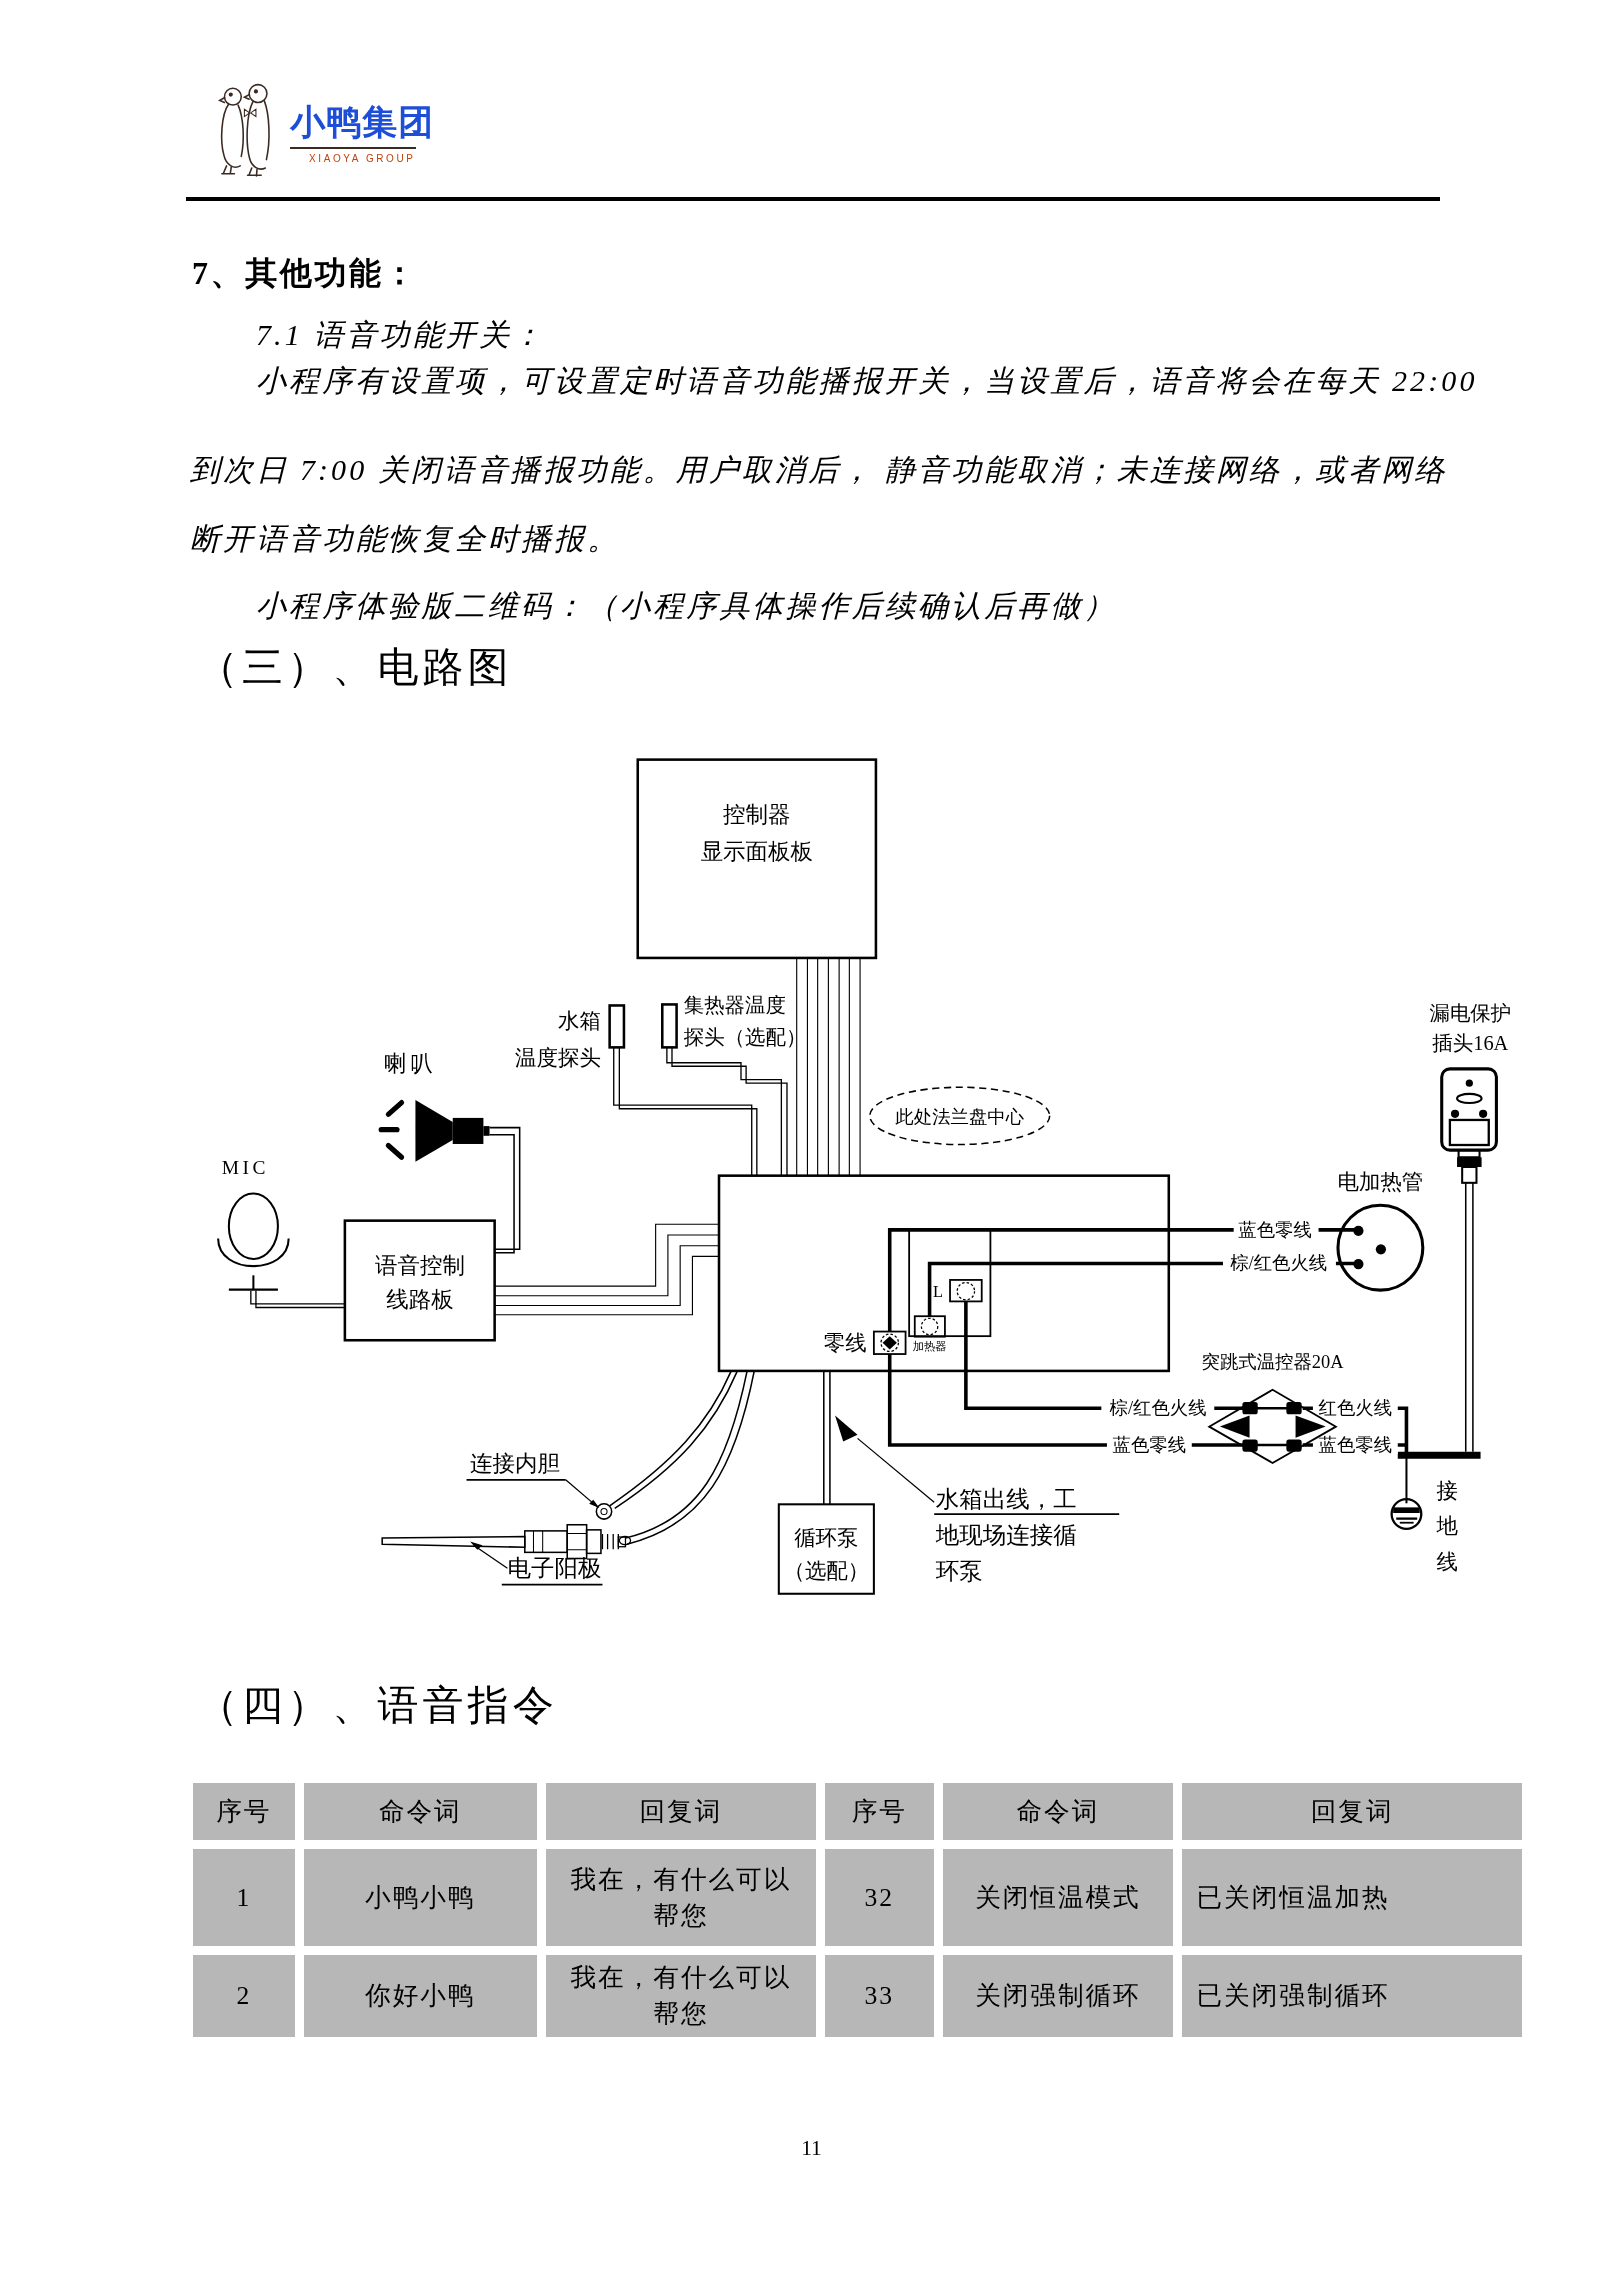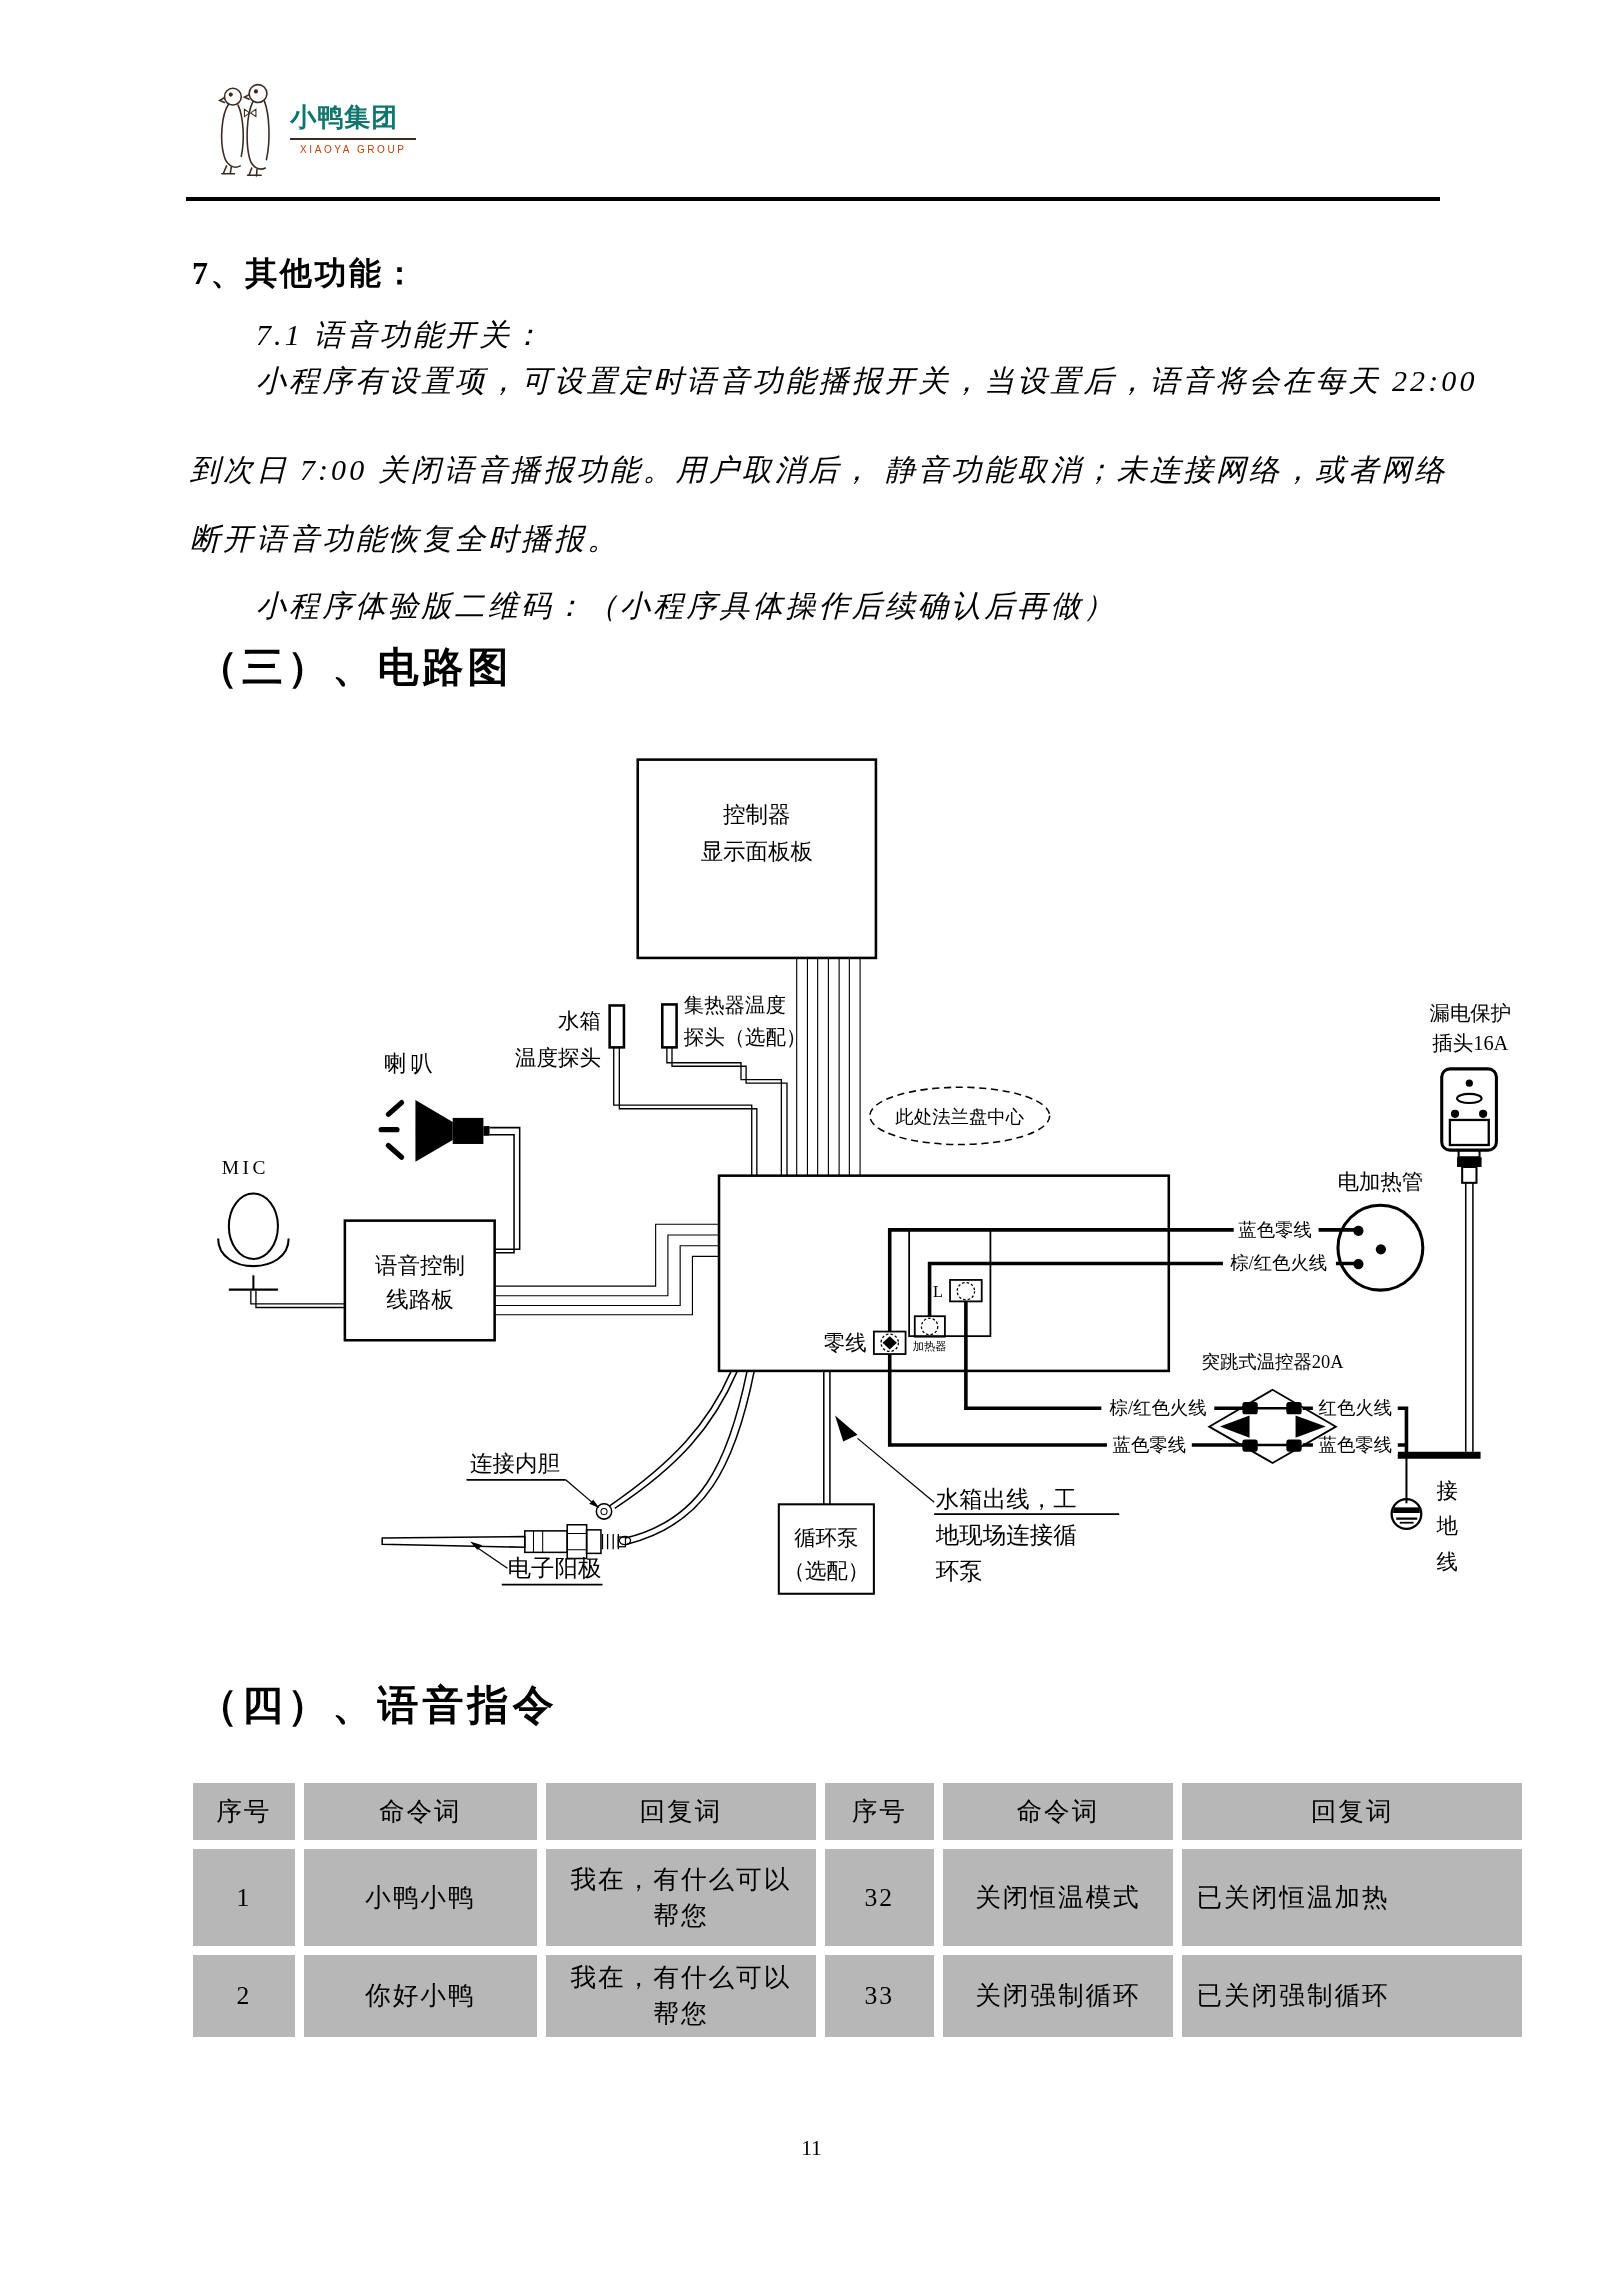--- a/index.html
+++ b/index.html
@@ -4,28 +4,28 @@
 <style>
   html,body{margin:0;padding:0;background:#888;}
   #page{
     position:relative;width:1623px;height:2295px;background:#ffffff;
     font-family:"Liberation Serif","DejaVu Serif",serif;color:#000;overflow:hidden;
   }
   .abs{position:absolute;}
   
   #logo-row{left:217px;top:82px;display:flex;align-items:flex-start;gap:14.3px;}
   #logo-text-block{padding-top:22.5px;}
-  #logo-cn{font-size:26px;font-weight:bold;color:#0f766e;letter-spacing:1px;line-height:1;}
+  #logo-cn{font-size:35px;font-weight:bold;color:#1d4ed8;letter-spacing:1px;line-height:1;}
   #logo-divider{width:126px;height:2.6px;background:#3a2a22;margin:7.2px 0 5.1px 0;}
   #logo-en{font-size:10px;color:#c2410c;letter-spacing:2.6px;line-height:1;font-family:"Liberation Sans",sans-serif;text-align:center;}
   #header-rule{left:186px;top:197px;width:1254px;height:4.1px;background:#000;}
   
   .h1{font-size:32px;font-weight:bold;letter-spacing:2.6px;line-height:1.15;white-space:nowrap;}
   .body-line{font-size:30px;letter-spacing:3.1px;line-height:1.15;white-space:nowrap;font-style:italic;}
-  .section-h{font-size:41px;font-weight:bold;letter-spacing:4.1px;line-height:1.1;white-space:nowrap;}
+  .section-h{font-size:41px;font-weight:normal;letter-spacing:4.1px;line-height:1.1;white-space:nowrap;}
   
   #voice-table{
     left:193px;top:1783px;width:1329px;
     display:grid;grid-template-columns:206fr 472fr 547fr 220fr 467fr 688fr;
     grid-template-rows:57px 97px 82px;gap:9px;background:#fff;
   }
   #voice-table .cell{
     background:#b7b7b7;display:flex;align-items:center;justify-content:center;
     font-size:25.6px;letter-spacing:2px;text-align:center;line-height:1.4;
   }

